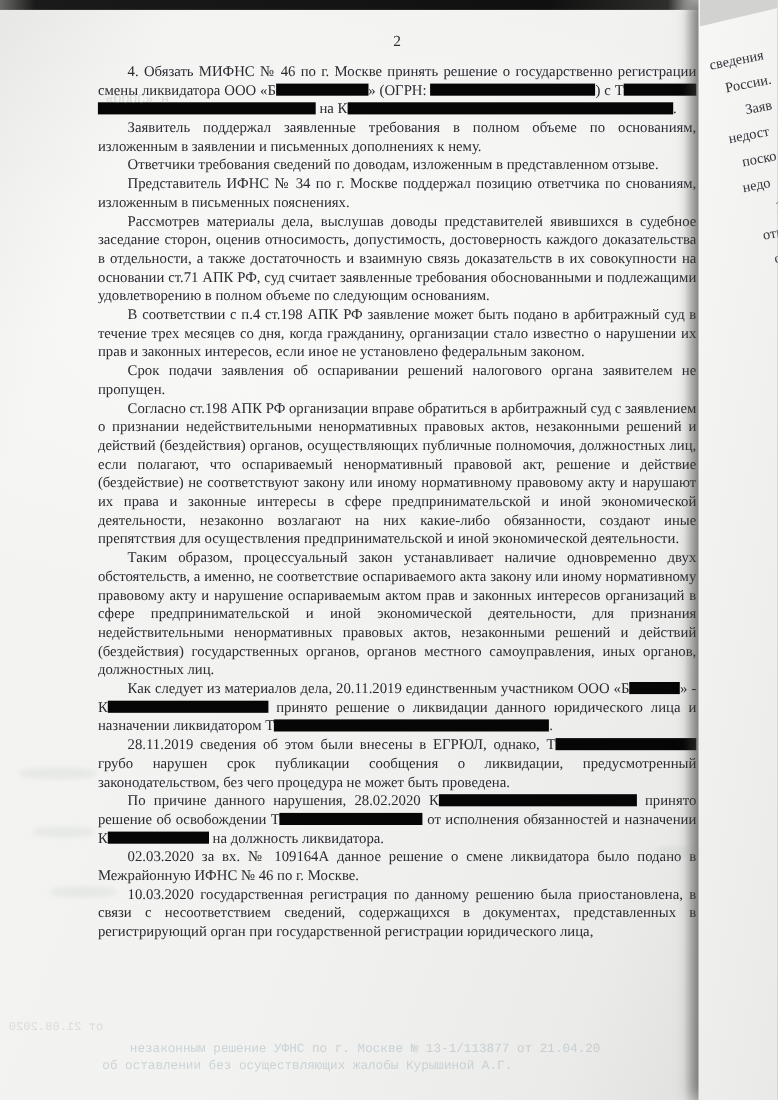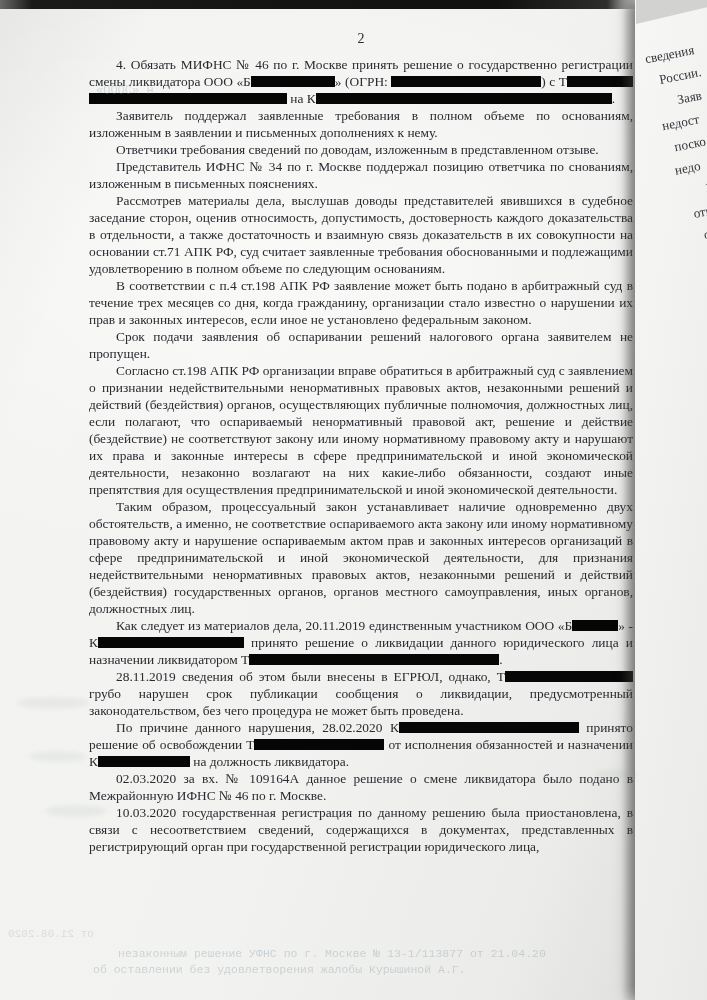--- a/index.html
+++ b/index.html
@@ -134,15 +134,15 @@
 
   <div class="smudge" style="left:18px;top:698px;width:70px;height:10px;"></div>
   <div class="smudge" style="left:30px;top:752px;width:55px;height:9px;"></div>
   <div class="smudge" style="left:46px;top:806px;width:60px;height:10px;"></div>
   <div class="smudge" style="left:596px;top:770px;width:40px;height:9px;"></div>
 
   <div id="bleed-layer">
       <span class="bleed" style="left: 96px; top: 36px; font-size: 12px; opacity: 0.28; color: rgb(126, 154, 142);">«ОООС» н</span>
       <span class="bleed mirror" style="left: 8px; top: 880px; font-size: 11px; opacity: 0.26; color: rgb(143, 163, 160);">от 21.08.2020</span>
       <span class="bleed" style="left: 118px; top: 899px; font-size: 11.5px; opacity: 0.34; color: rgb(125, 152, 164);">незаконным решение УФНС по г. Москве № 13-1/113877 от 21.04.20</span>
-      <span class="bleed" style="left: 93px; top: 915px; font-size: 11.5px; opacity: 0.34; color: rgb(125, 152, 164);">об оставлении без удовлетворения жалобы Курышиной А.Г.</span>
+      <span class="bleed" style="left: 93px; top: 915px; font-size: 11.5px; opacity: 0.34; color: rgb(125, 152, 164);">об оставлении без осуществляющих жалобы Курышиной А.Г.</span>
     </div>
 </div>
 
 </body></html>

